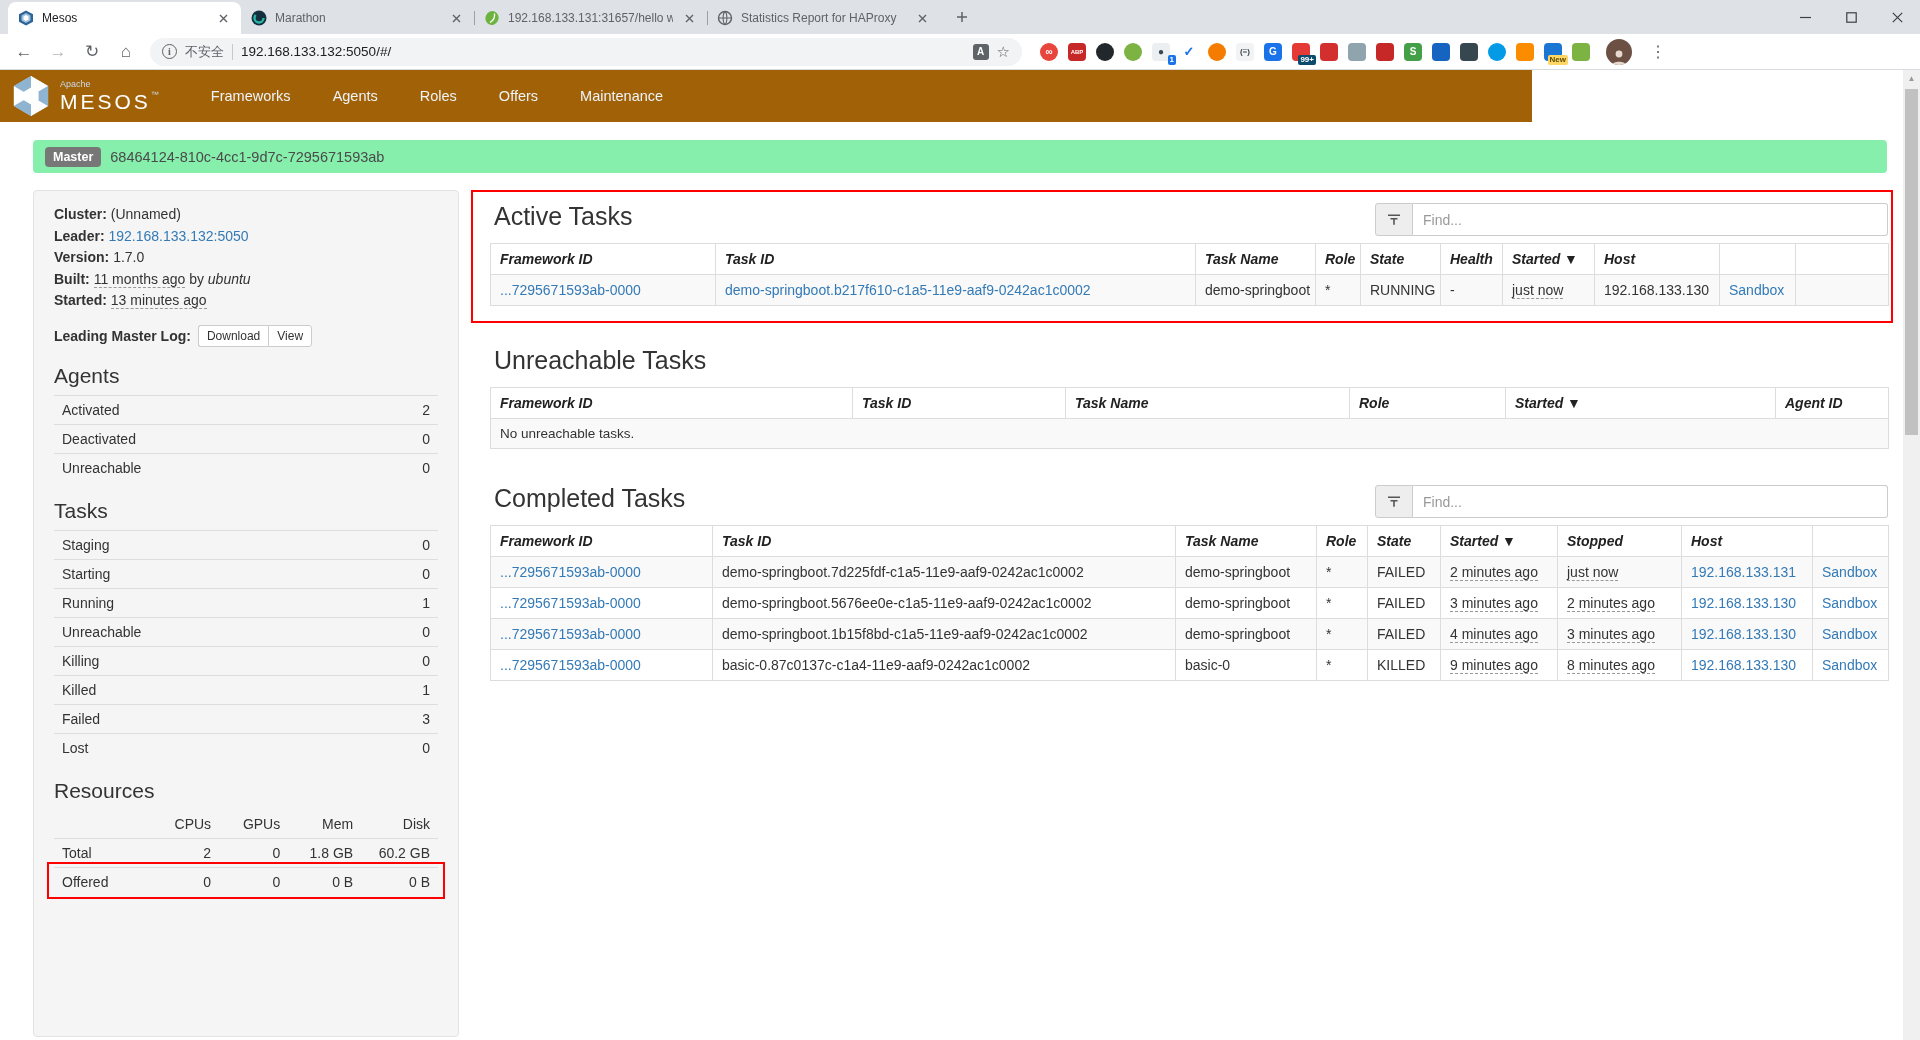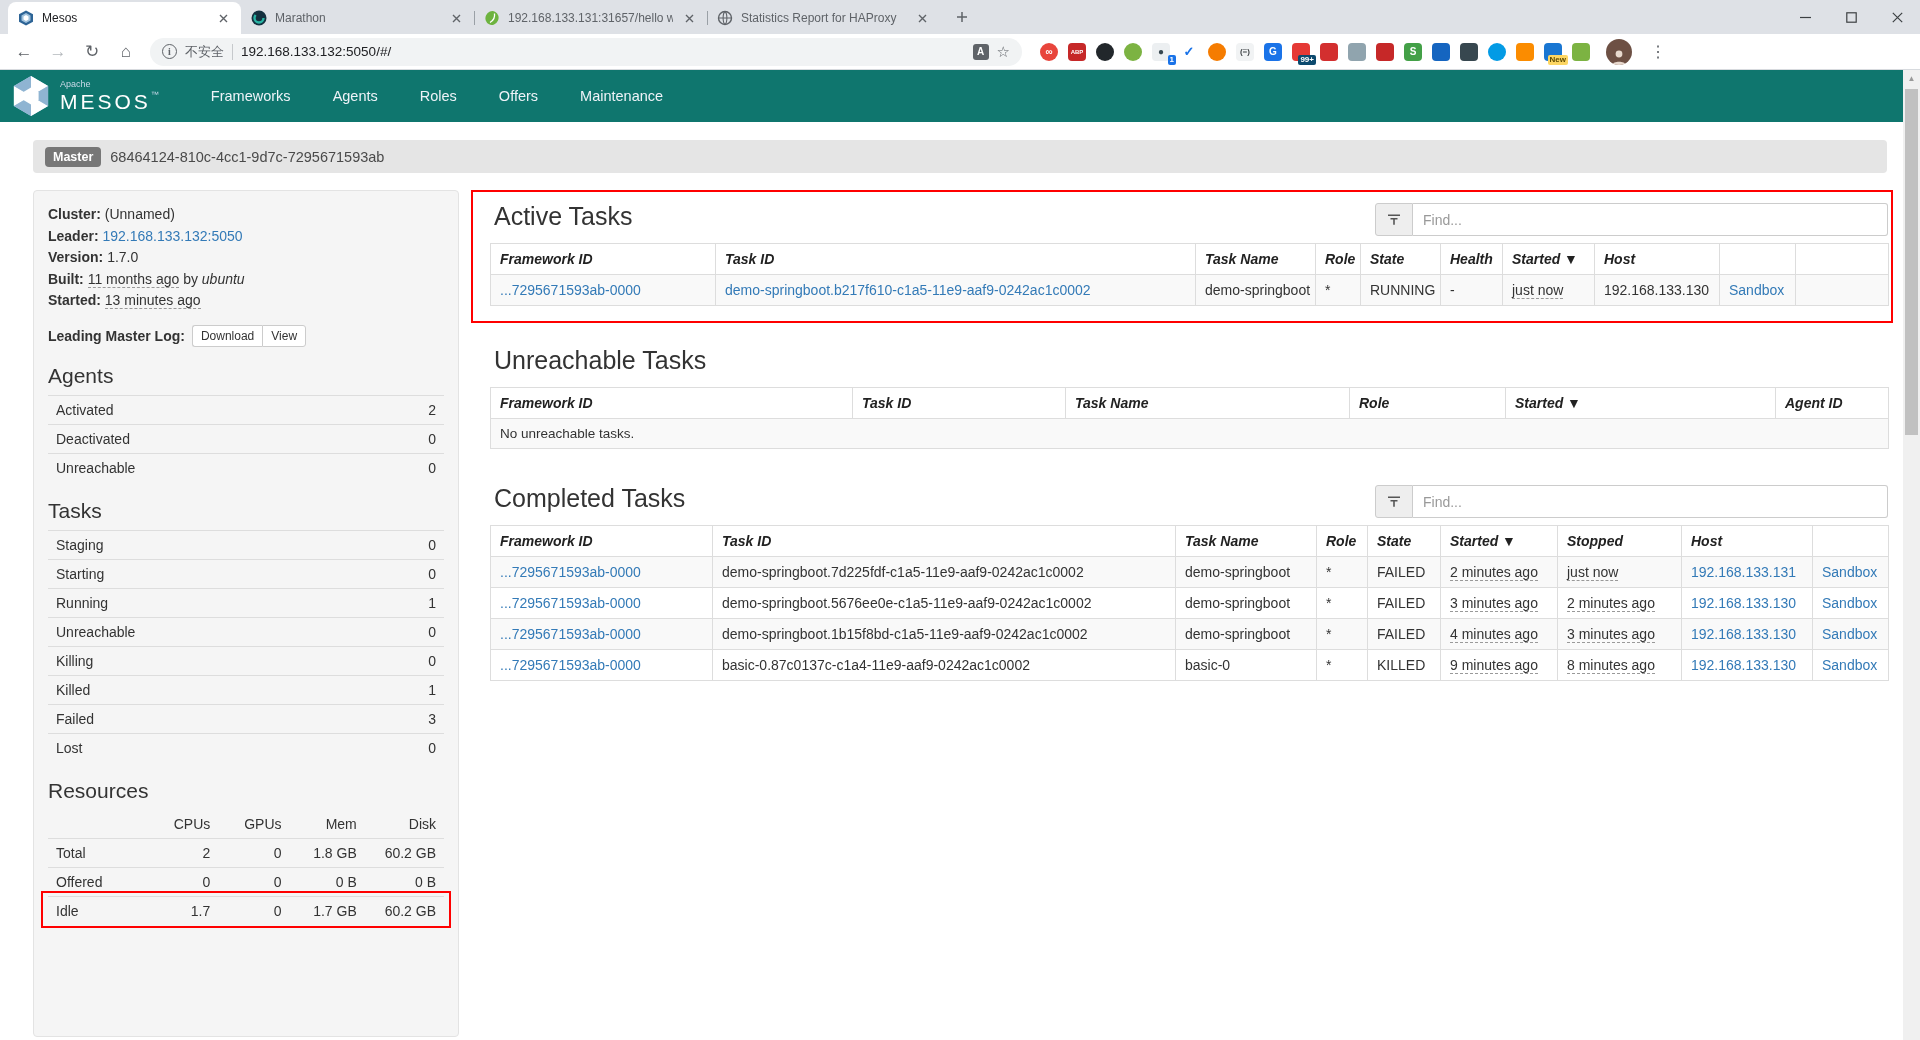--- a/index.html
+++ b/index.html
@@ -64,37 +64,37 @@
   .e16 { background:#37474f; }
   .e17 { background:#039be5; border-radius:50%; }
   .e18 { background:#fb8c00; }
   .e19 { background:#1976d2; }
   .e20 { background:#7cb342; }
   .avatar { width:26px; height:26px; border-radius:50%; background:#6d5044; display:flex; align-items:flex-end; justify-content:center;
             overflow:hidden; margin-left:6px; }
   .menu-dots { font-size:16px; color:#5f6368; margin:0 6px 0 8px; }
 
   
-  .mesos-nav { height:52px; width:1903px; background:#0f766e; display:flex; align-items:center; padding-left:12px; }
+  .mesos-nav { height:52px; width:1532px; background:#a16207; display:flex; align-items:center; padding-left:12px; }
   .brand { display:flex; align-items:center; gap:10px; margin-right:28px; }
   .brand-text { display:flex; flex-direction:column; line-height:1; }
   .brand-apache { font-size:9px; color:#c9d9e8; margin-bottom:2px; }
   .brand-mesos { font-size:21px; letter-spacing:3px; color:#fff; }
   .brand-tm { font-size:8px; color:#c9d9e8; vertical-align:top; }
   .navlink { color:#eef3f8; font-size:14.5px; padding:0 21px; line-height:52px; display:inline-block; }
 
   
-  .master-bar { position:absolute; top:140px; left:33px; width:1854px; height:33px; background:#e5e5e5;
+  .master-bar { position:absolute; top:140px; left:33px; width:1854px; height:33px; background:#86efac;
                 border-radius:4px; display:flex; align-items:center; padding:0 12px; }
   .badge { background:#777; color:#fff; font-size:12.5px; font-weight:bold; padding:3px 8px; border-radius:4px; margin-right:9px; }
   .master-id { color:#4a4a4a; font-size:14.5px; }
 
   
   .sidebar { position:absolute; top:190px; left:33px; width:426px; height:847px; background:#f5f5f5;
-             border:1px solid #e3e3e3; border-radius:4px; padding:13px 14px; font-size:14px; }
+             border:1px solid #e3e3e3; border-radius:4px; padding:13px 20px; font-size:14px; }
   .cl { line-height:21.5px; }
   .cl strong { color:#333; }
   .dashed { border-bottom:1px dashed #999; }
   .log-row { margin:13px 0 0; display:flex; align-items:center; }
   .log-row strong { margin-right:7px; }
   .btn-group { display:inline-flex; }
   .btn-xs { font-size:12px; line-height:12px; padding:4px 8px; background:#fff; border:1px solid #ccc; color:#333; cursor:pointer;
             font-family:"Liberation Sans", sans-serif; }
   .btn-xs:first-child { border-radius:3px 0 0 3px; border-right:none; }
   .btn-xs:last-child { border-radius:0 3px 3px 0; }
@@ -394,27 +394,20 @@
             <td class="num">1.8 GB</td>
             <td class="num">60.2 GB</td>
           </tr>
         <tr>
             <td>Offered</td>
             <td class="num">0</td>
             <td class="num">0</td>
             <td class="num">0 B</td>
             <td class="num">0 B</td>
           </tr>
-        <tr>
-            <td>Idle</td>
-            <td class="num">1.7</td>
-            <td class="num">0</td>
-            <td class="num">1.7 GB</td>
-            <td class="num">60.2 GB</td>
-          </tr>
       </tbody>
     </table>
     <div class="idle-box"></div>
   </div>
 </div>
 
 <div class="active-box">
   <div class="sec-head">
     <div class="sec-title">Active Tasks</div>
     <div class="filter">

